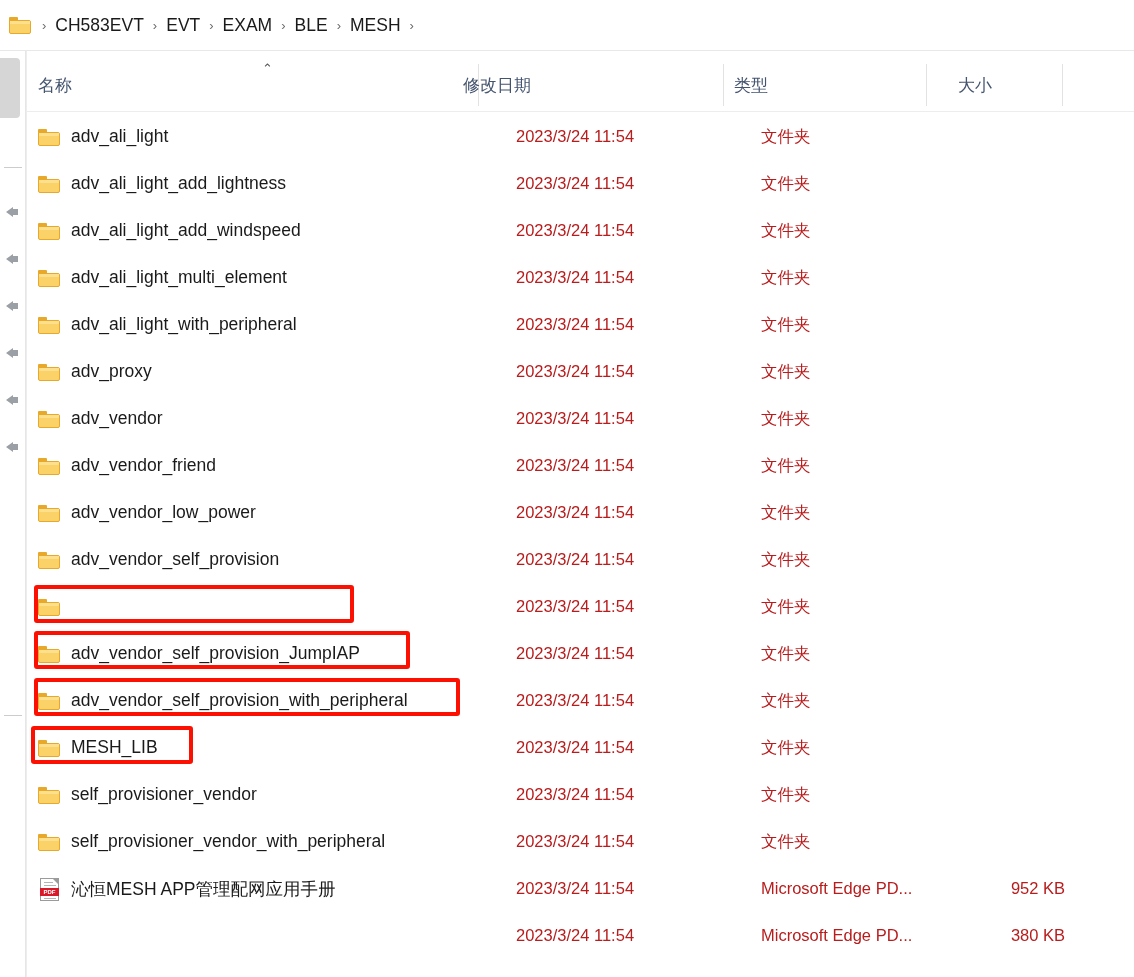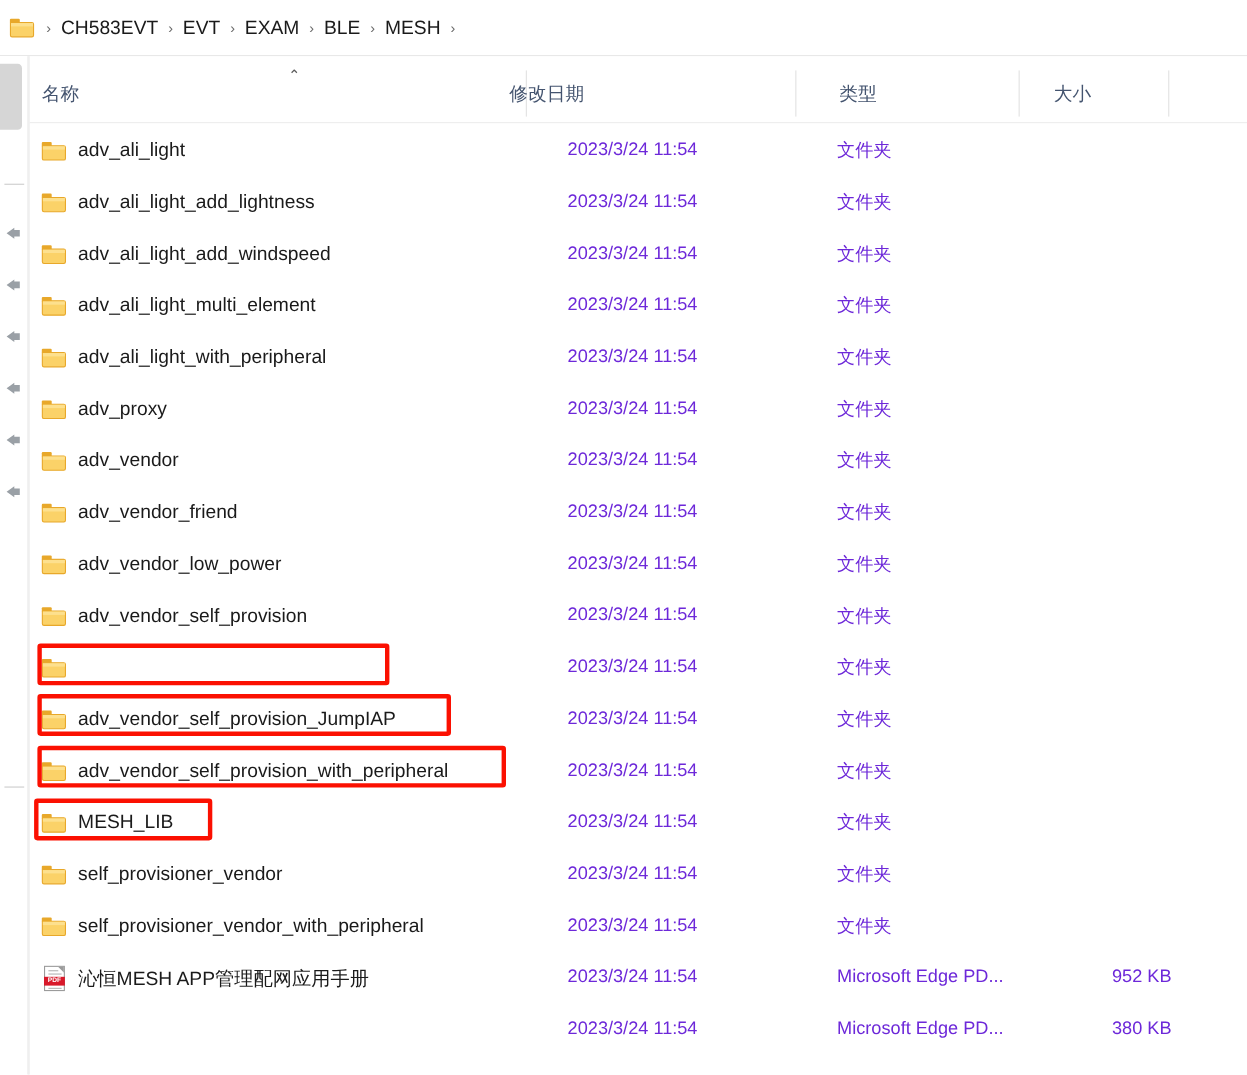--- a/index.html
+++ b/index.html
@@ -150,21 +150,21 @@
     font-size: 17.5px;
     color: #1a1a1a;
     white-space: nowrap;
   }
   .cell {
     position: absolute;
     top: 0; height: 47px;
     display: flex;
     align-items: center;
     font-size: 16.5px;
-    color: #6d28d9;
+    color: #b91c1c;
     white-space: nowrap;
   }
   .cell-date { left: 489px; }
   .cell-type { left: 734px; }
   .cell-size {
     left: 926px;
     width: 124px;
     justify-content: flex-end;
     padding-right: 12px;
   }
@@ -304,21 +304,21 @@
     <div class="nav-divider" style="top:664px;"></div>
 
   </div>
   <div class="split-line"></div>
 
   <div class="col-header">
     <div class="col-head" style="left:0;">名称</div>
     <div class="col-sep" style="left:451px;"></div>
     <div class="col-head" style="left:425px;">修改日期</div>
     <div class="col-sep" style="left:696px;"></div>
-    <div class="col-head" style="left:725px;">类型</div>
+    <div class="col-head" style="left:696px;">类型</div>
     <div class="col-sep" style="left:899px;"></div>
     <div class="col-head" style="left:920px;">大小</div>
     <div class="col-sep" style="left:1035px;"></div>
   </div>
   <div class="sort-caret">⌃</div>
   <div class="header-underline"></div>
 
   <div class="rows" id="rows">
       <div class="row">
         <div class="cell-name">

